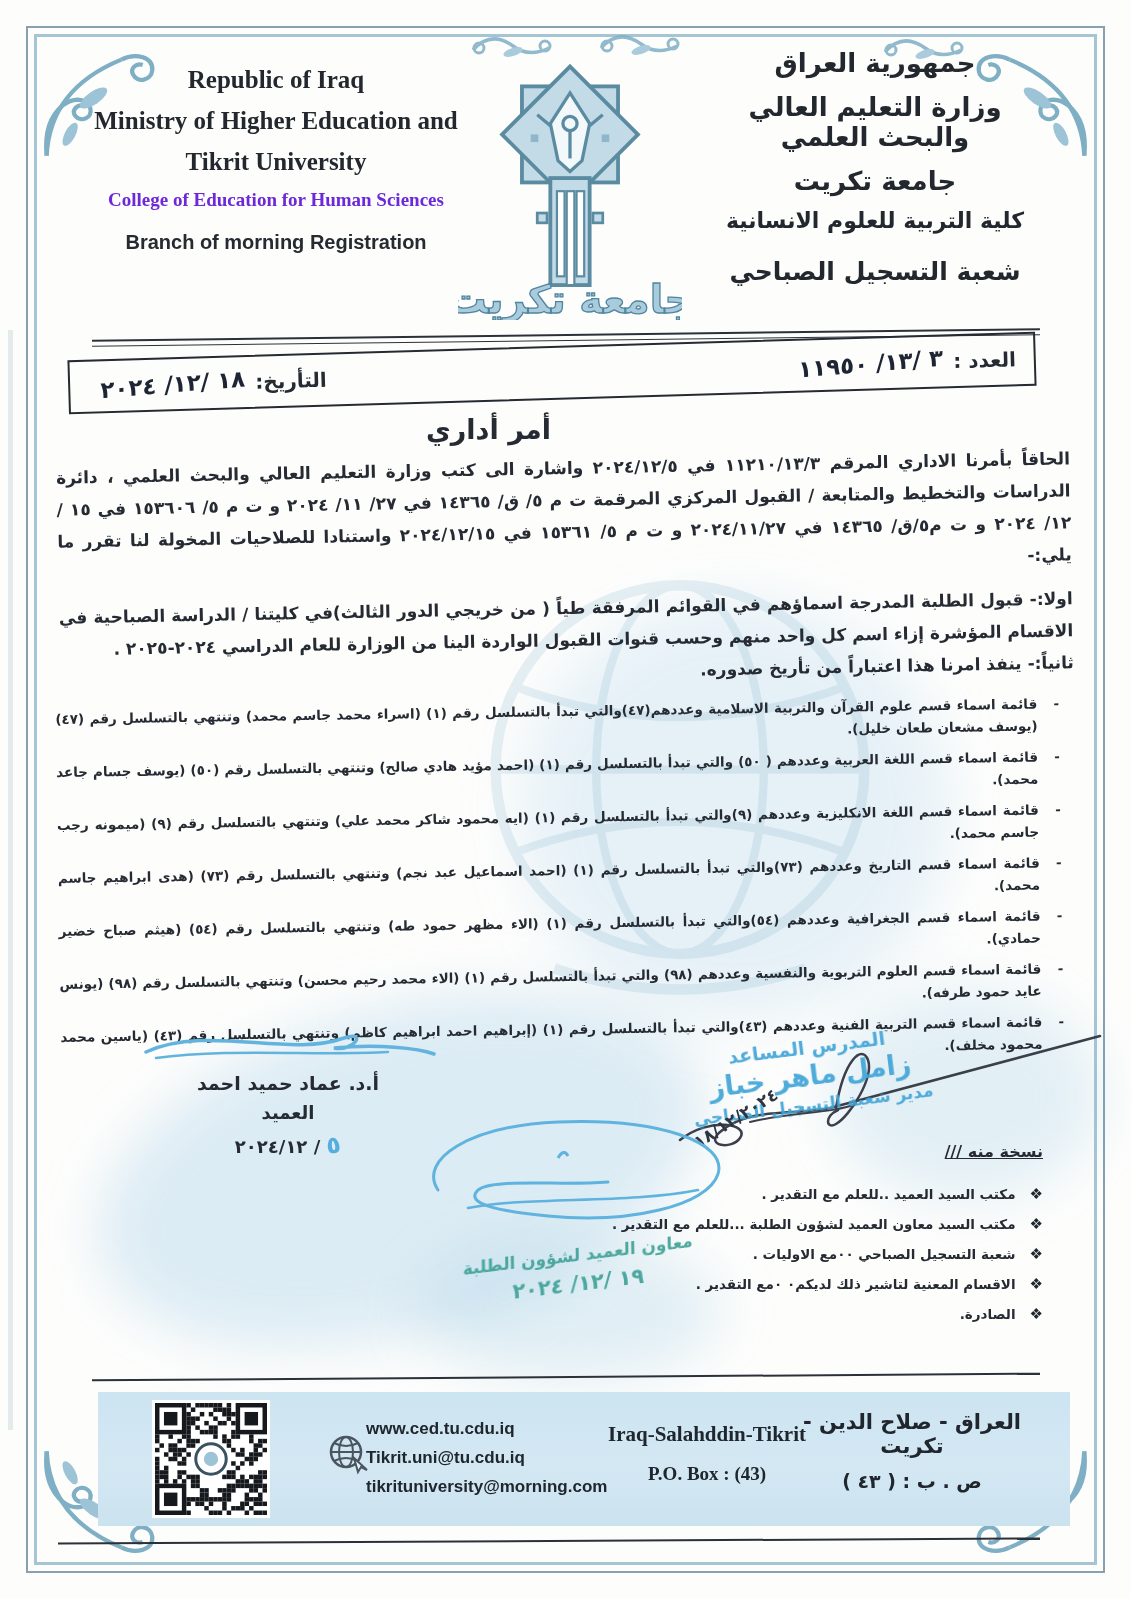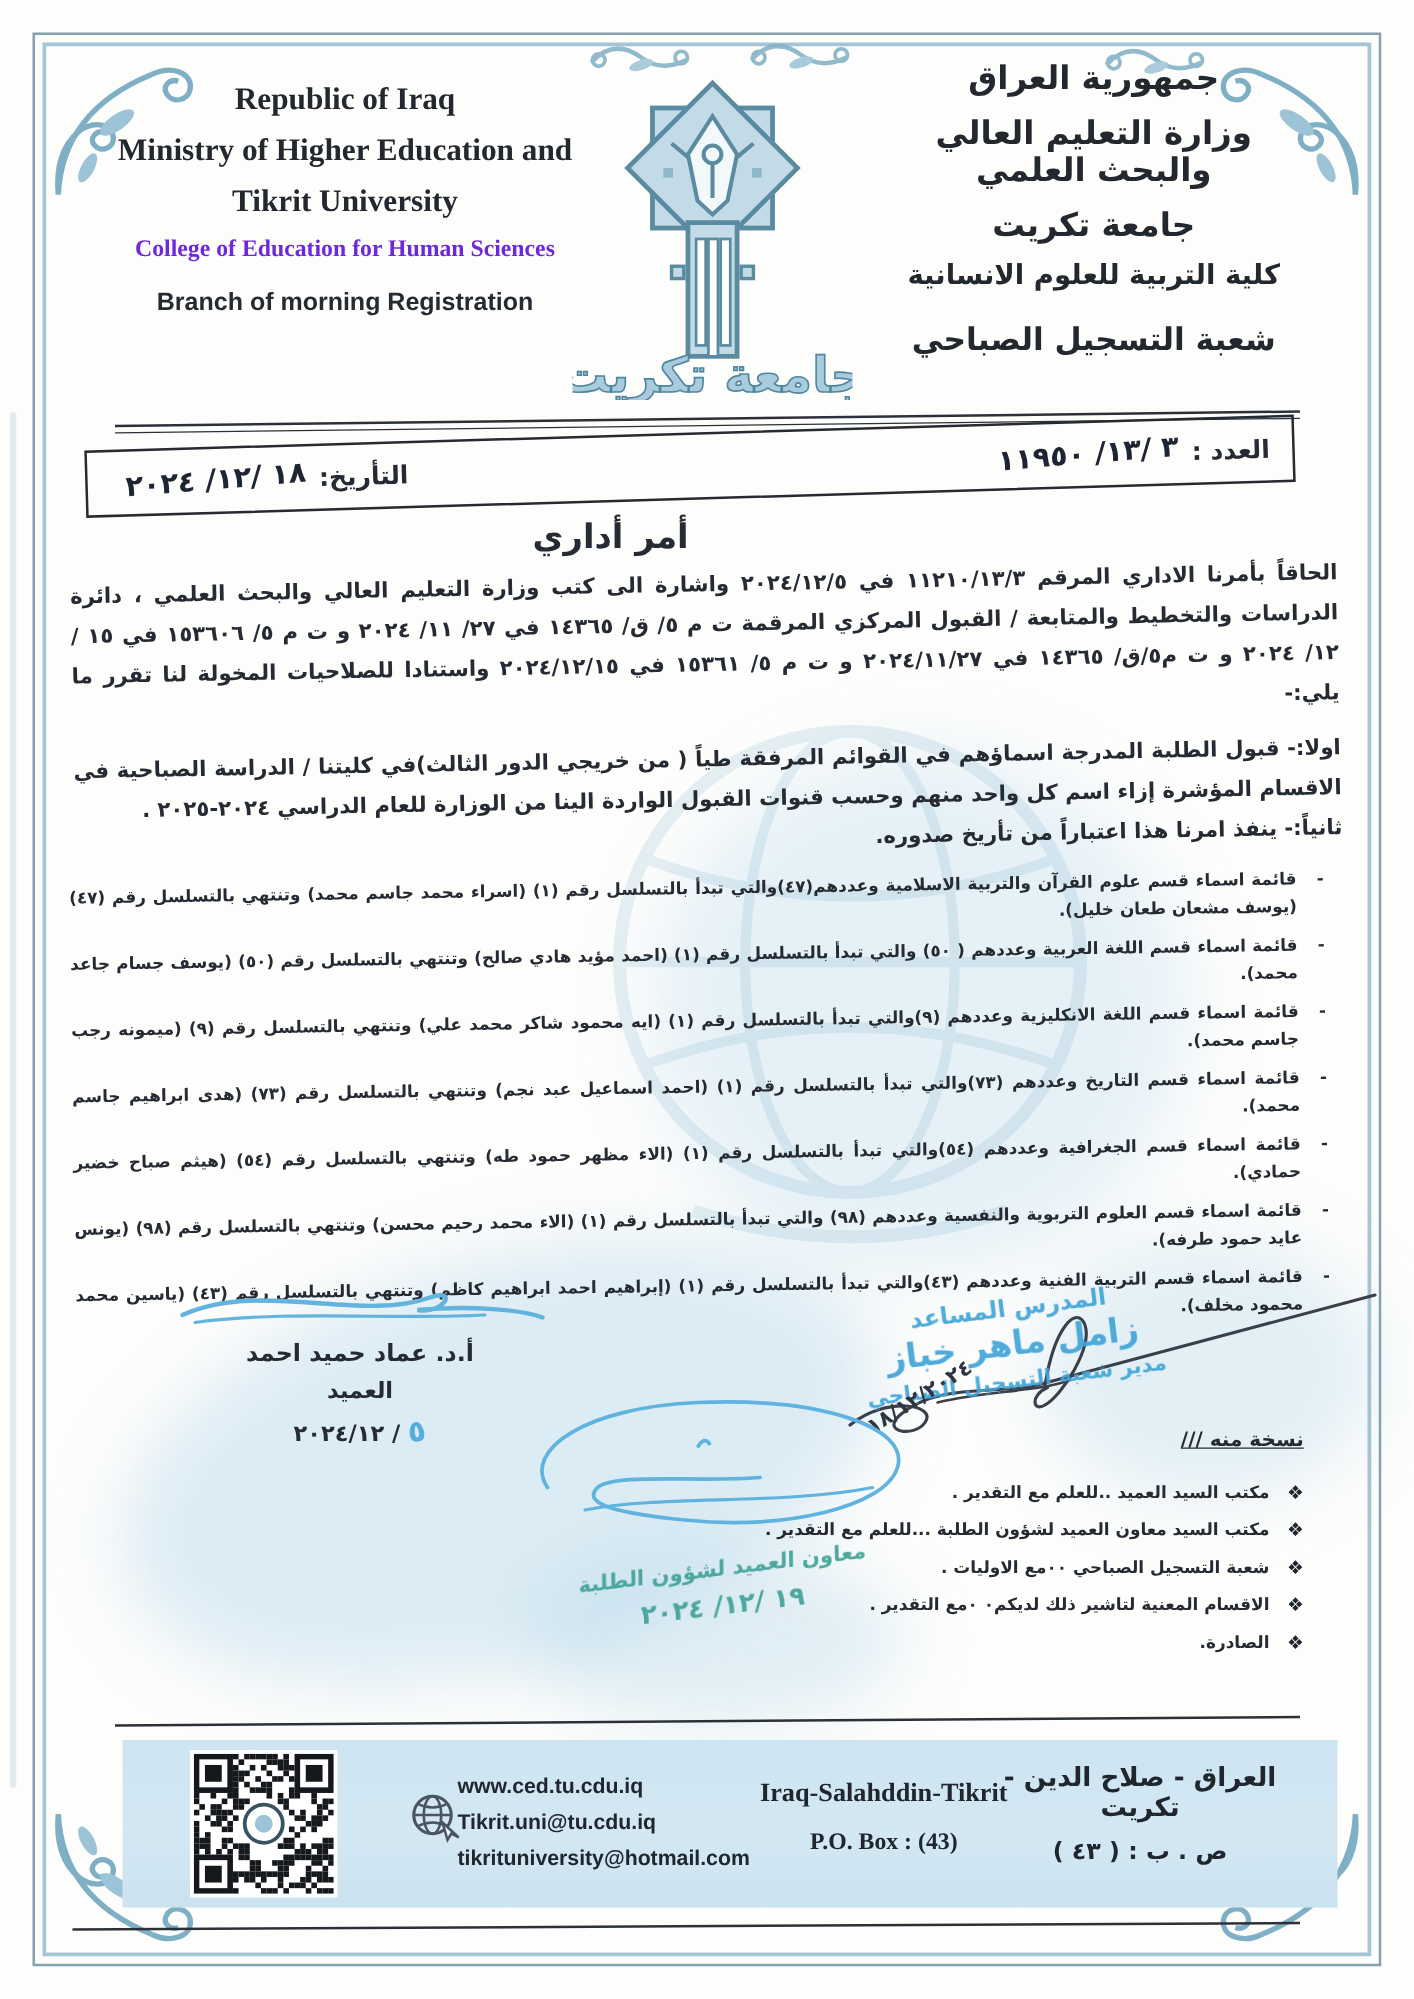--- a/index.html
+++ b/index.html
@@ -538,21 +538,21 @@
   <svg class="globe" width="40" height="44" viewBox="0 0 40 44">
     <circle cx="18" cy="18" r="15" fill="none" stroke="#4a5560" stroke-width="2.5"></circle>
     <ellipse cx="18" cy="18" rx="7" ry="15" fill="none" stroke="#4a5560" stroke-width="2"></ellipse>
     <line x1="3" y1="18" x2="33" y2="18" stroke="#4a5560" stroke-width="2"></line>
     <path d="M6 9 q12 6 24 0 M6 27 q12 -6 24 0" fill="none" stroke="#4a5560" stroke-width="2"></path>
     <path d="M26 24 l4 14 l3 -5 l6 3 z" fill="#e9f2f7" stroke="#4a5560" stroke-width="2"></path>
   </svg>
   <div class="contact">
     <div>www.ced.tu.cdu.iq</div>
     <div>Tikrit.uni@tu.cdu.iq</div>
-    <div>tikrituniversity@hotmail.com</div>
+    <div>tikrituniversity@morning.com</div>
   </div>
   <div class="loc-en">
     <div class="a">Iraq-Salahddin-Tikrit</div>
     <div class="b">P.O. Box : (43)</div>
   </div>
   <div class="loc-ar">
     <div class="a">العراق - صلاح الدين - تكريت</div>
     <div class="b">ص . ب : ( ٤٣ )</div>
   </div>
 </div>

